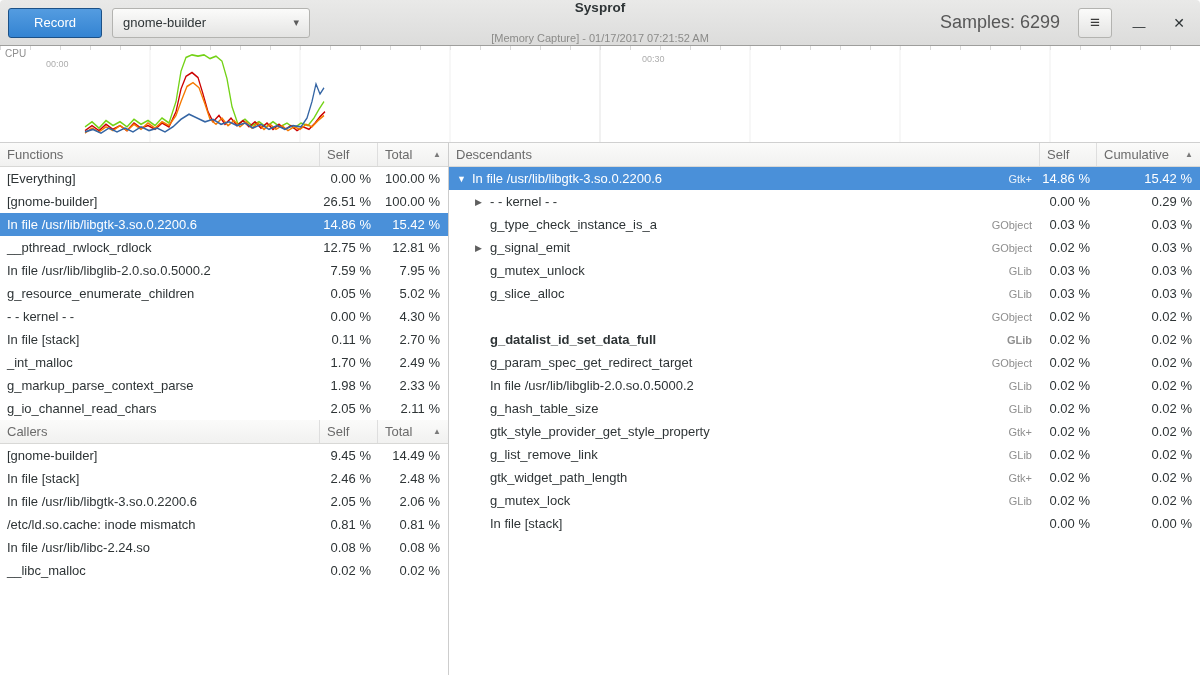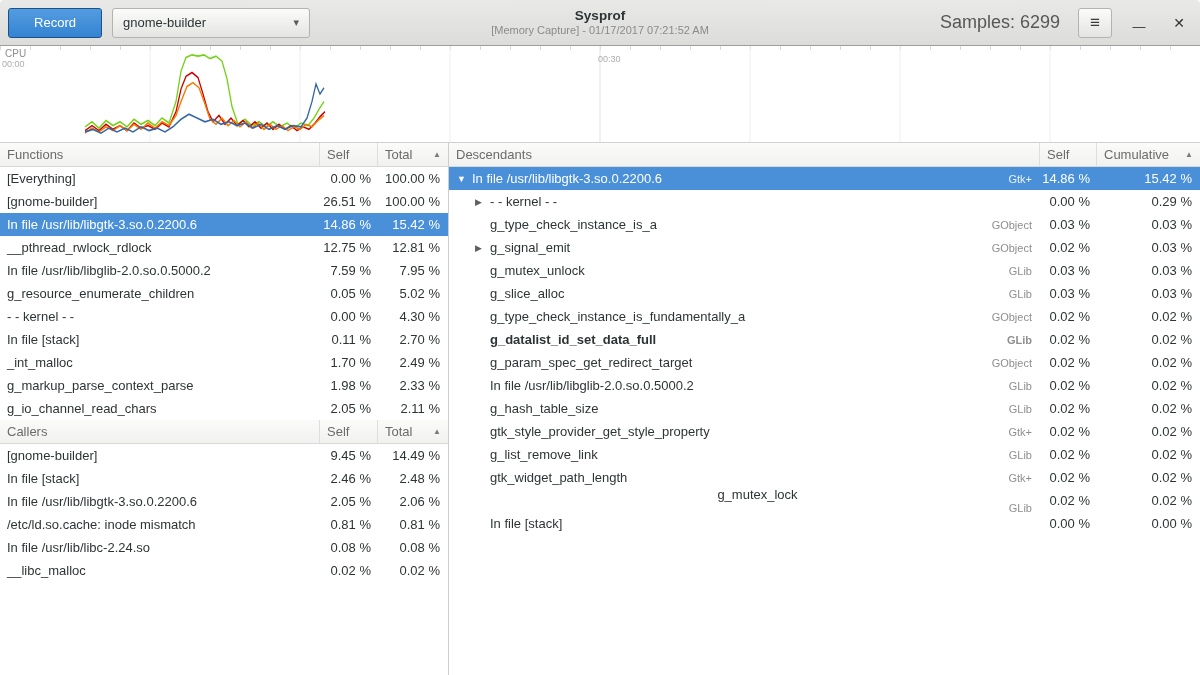--- a/index.html
+++ b/index.html
@@ -11,39 +11,39 @@
     background:linear-gradient(to bottom,#e9e9e8,#dcdcdb); border-bottom:1px solid #9e9e9c;
     border-radius:4px 4px 0 0; position:relative; }
   .btn { height:30px; border-radius:3px; border:1px solid #b3b3b0; color:#2e3436;
     background:linear-gradient(to bottom,#fbfbfa,#e4e4e3); display:inline-flex;
     align-items:center; justify-content:center; font-size:13px; cursor:default; }
   .record-btn { width:94px; background:linear-gradient(to bottom,#549ce0,#3484d2);
     border:1px solid #1c5187; color:#fff; }
   .combo { width:198px; padding:0 10px; justify-content:space-between; }
   .combo .arrow { font-size:11px; color:#5c5c5c; margin-left:8px; }
   .titlebox { position:absolute; left:0; right:0; top:0; bottom:0; display:flex;
-    flex-direction:column; align-items:center; justify-content:center; pointer-events:none; }
+    flex-direction:column; align-items:center; justify-content:space-between; pointer-events:none; }
   .title { font-weight:bold; font-size:13.5px; color:#2e3436; line-height:16px; }
   .subtitle { font-size:11px; color:#8b8b89; line-height:13px; }
   .header-right { margin-left:auto; display:flex; align-items:center; gap:14px; z-index:2; }
   .samples { color:#575757; font-size:18px; margin-right:4px; }
   .menu-btn { width:34px; }
   .menu-btn span { font-size:17px; color:#3a3a3a; line-height:1; }
   .winbtn { width:26px; height:26px; display:flex; align-items:center; justify-content:center;
     background:transparent; border:none; color:#2e3436; }
   .winbtn.min span { transform:translateY(4px); font-size:13px; }
   .winbtn.close span { font-size:14px; }
 
   
   .cpu-graph { position:relative; height:97px; border-bottom:1px solid #d0d0d0; background:#fff; }
   .cpu-graph::before { content:""; position:absolute; left:0; top:0; right:0; height:4px;
     background:repeating-linear-gradient(to right,#d8d8d8 0 1px,transparent 1px 30px); }
   .cpu-graph svg { position:absolute; inset:0; width:100%; height:100%; }
   .cpu-label { position:absolute; left:5px; top:2px; font-size:10px; color:#8d8d8d; z-index:2; }
-  .t-label { position:absolute; font-size:9px; color:#adadad; z-index:2; }
+  .t-label { position:absolute; font-size:9px; color:#adadad; z-index:2;margin-left:44px; }
   .t0 { left:2px; top:13px; }
   .t30 { left:598px; top:8px; }
 
   
   .main { display:flex; height:553px; }
   .left-pane { width:449px; border-right:1px solid #cdcdcd; display:flex; flex-direction:column; background:#fff; }
   .right-pane { flex:1; background:#fff; }
 
   .thead { display:flex; height:24px; background:linear-gradient(to bottom,#fbfbfa,#f1f1f0);
     border-bottom:1px solid #d8d8d6; align-items:stretch; }
@@ -301,21 +301,20 @@
             <span class="expander"></span>
             <span>g_slice_alloc</span>
             <span class="category">GLib</span>
           </span>
           <span class="cell num dself">0.03 %</span>
           <span class="cell num dcum">0.03 %</span>
         </div>
         <div class="trow">
           <span class="cell name" style="padding-left: 26px;">
             <span class="expander"></span>
-            <span>g_type_check_instance_is_fundamentally_a</span>
             <span class="category">GObject</span>
           </span>
           <span class="cell num dself">0.02 %</span>
           <span class="cell num dcum">0.02 %</span>
         </div>
         <div class="trow">
           <span class="cell name" style="padding-left: 26px; font-weight: bold;">
             <span class="expander"></span>
             <span>g_datalist_id_set_data_full</span>
             <span class="category">GLib</span>
@@ -371,21 +370,21 @@
         <div class="trow">
           <span class="cell name" style="padding-left: 26px;">
             <span class="expander"></span>
             <span>gtk_widget_path_length</span>
             <span class="category">Gtk+</span>
           </span>
           <span class="cell num dself">0.02 %</span>
           <span class="cell num dcum">0.02 %</span>
         </div>
         <div class="trow">
-          <span class="cell name" style="padding-left: 26px; flex-direction: column;">
+          <span class="cell name" style="padding-left: 26px;">
             <span class="expander"></span>
             <span>g_mutex_lock</span>
             <span class="category">GLib</span>
           </span>
           <span class="cell num dself">0.02 %</span>
           <span class="cell num dcum">0.02 %</span>
         </div>
         <div class="trow">
           <span class="cell name" style="padding-left: 26px;">
             <span class="expander"></span>

